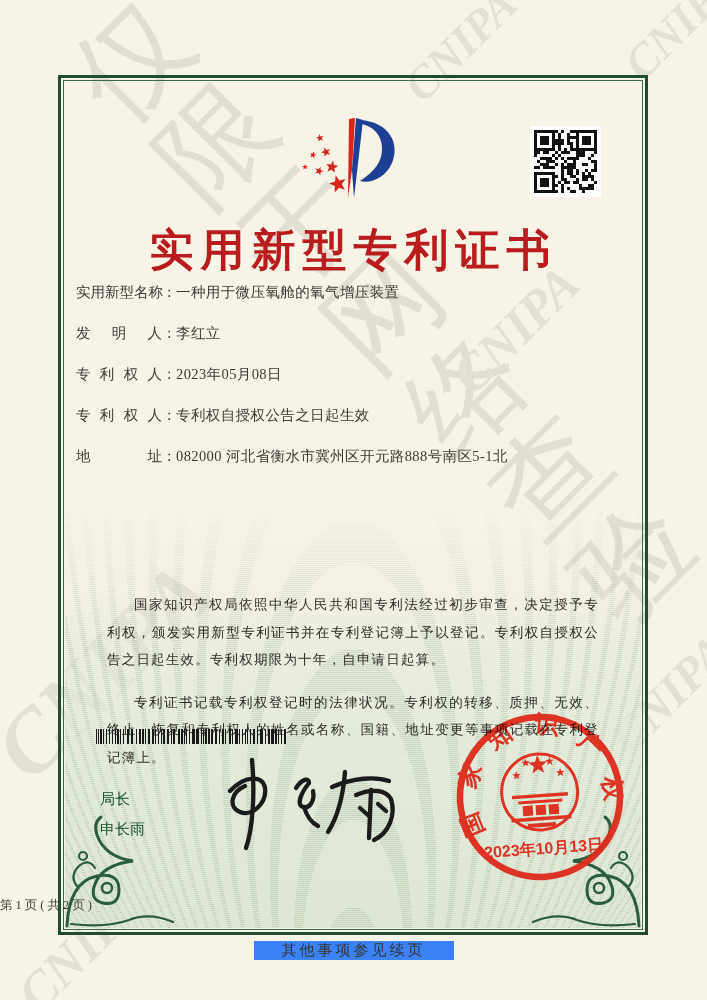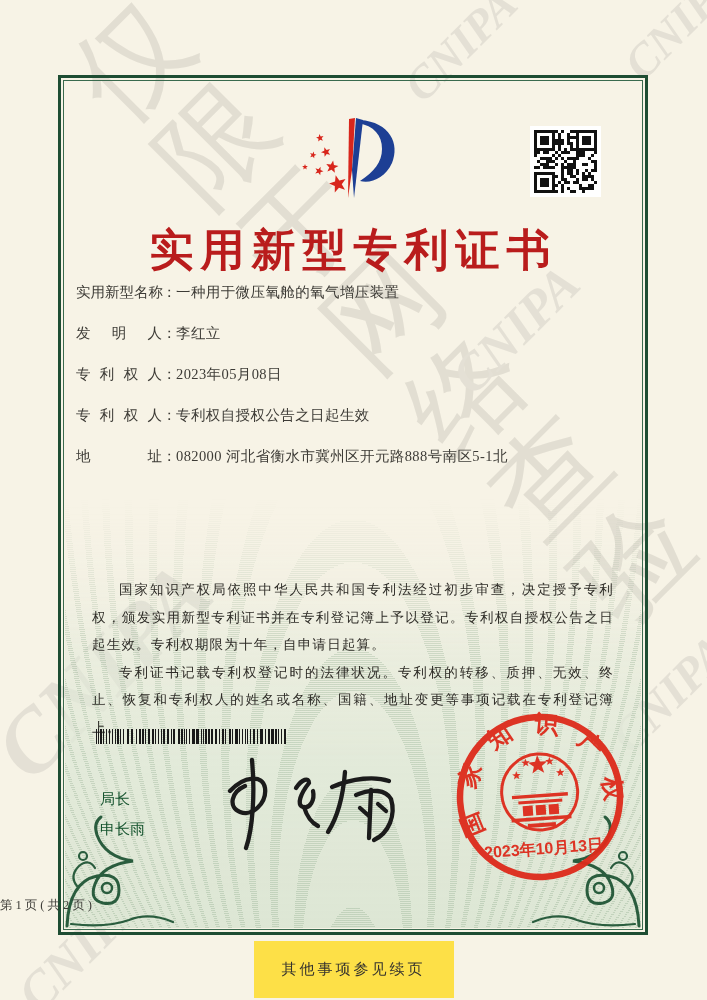--- a/index.html
+++ b/index.html
@@ -38,35 +38,35 @@
 
   .fields{position:absolute;left:76px;top:283px;width:520px;font-size:14.5px;color:#3d3b36;}
   .frow{height:24px;margin-bottom:17px;white-space:nowrap;}
   .flabel{display:inline-block;width:86px;text-align:justify;text-align-last:justify;vertical-align:top;}
   .fcolon{display:inline-block;width:14px;}
   .fvalue{letter-spacing:.4px;}
   .pair2{margin-left:58px;}
 
   .notice{position:absolute;left:92px;top:576px;width:522px;font-size:13.5px;
           line-height:27.5px;color:#2e2c27;letter-spacing:1.2px;text-align:justify;}
-  .notice p{margin:0;text-indent:2em;}
+  .notice p{margin:15px;text-indent:2em;}
 
   .barcode{position:absolute;left:96px;top:729px;}
   .officer{position:absolute;left:100px;top:784px;
            font-family:"Liberation Sans","DejaVu Sans",sans-serif;
            font-size:15px;color:#14532d;line-height:30px;}
   .sig-svg{position:absolute;inset:0;pointer-events:none;}
 
   .seal{position:absolute;left:451px;top:708px;width:178px;height:178px;
         transform:rotate(-4deg);mix-blend-mode:multiply;opacity:.96;z-index:3;}
 
   .page-foot{position:absolute;left:0;right:0;top:897px;text-align:left;
              font-size:12.5px;letter-spacing:3px;color:#3e3d38;}
   .cont-box{position:absolute;left:50%;top:941px;transform:translateX(-50%);
-            background:#fde047;padding:19px 28px;z-index:2;}
+            background:#3b82f6;padding:0 28px;z-index:2;}
   .cont-text{font-size:15px;letter-spacing:3px;color:#35332e;}
 </style>
 </head>
 <body>
 
 <div class="wm-layer">
   <div class="wm-chain" id="wm-chain">
       <span>仅</span>
       <span>限</span>
       <span>于</span>

